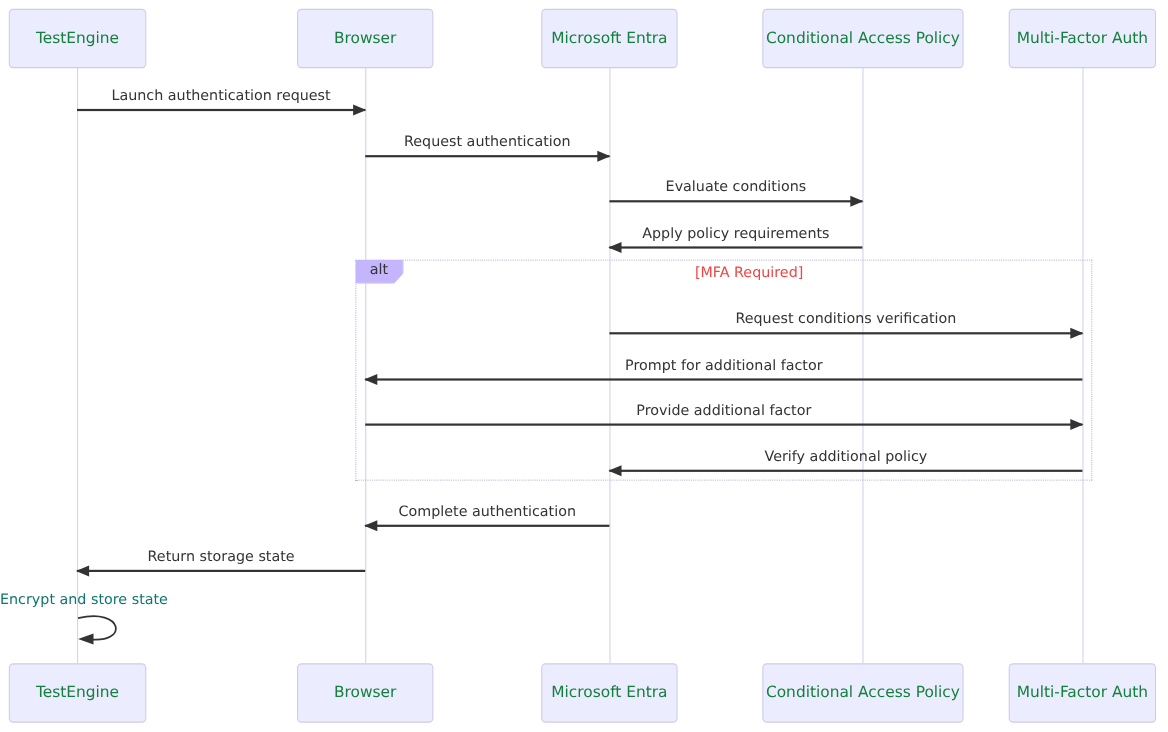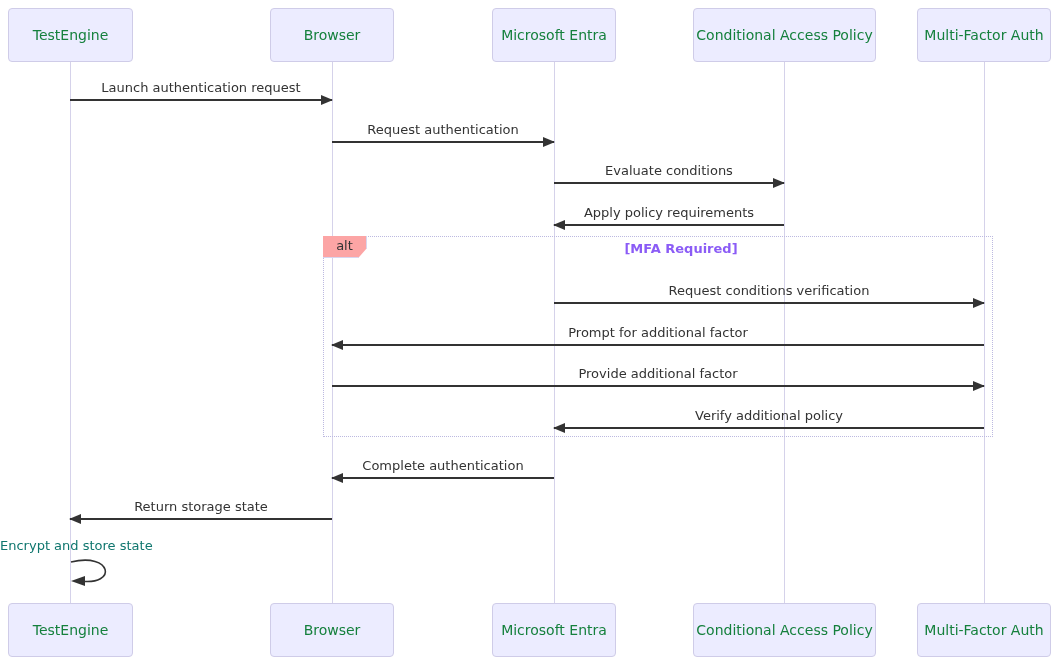--- a/index.html
+++ b/index.html
@@ -72,38 +72,38 @@
   .alt-frame {
     position: absolute;
     left: 323px; top: 236px;
     width: 670px; height: 201px;
     border: 1px dotted #bcb9e0;
   }
   .alt-tab {
     position: absolute;
     left: -1px; top: -1px;
     width: 44px; height: 22px;
-    background: #fca5a5;
+    background: #c4b5fd;
     border-right: 1px solid #d8d5ee;
     border-bottom: 1px solid #d8d5ee;
     clip-path: polygon(0 0, 100% 0, 100% 55%, 80% 100%, 0 100%);
     font-size: 13px;
     color: #333333;
     display: flex;
     align-items: center;
     justify-content: center;
     padding-bottom: 2px;
   }
   .alt-condition {
     position: absolute;
     top: 4px; left: 46px; right: 0;
     text-align: center;
     font-size: 13px;
-    font-weight: 700;
-    color: #8b5cf6;
+    font-weight: 400;
+    color: #ef4444;
   }
   
   .self-msg-label {
     position: absolute;
     left: 0px; top: 538px;
     width: 146px;
     text-align: center;
     font-size: 13px;
     white-space: nowrap;
     color: #0f766e;

